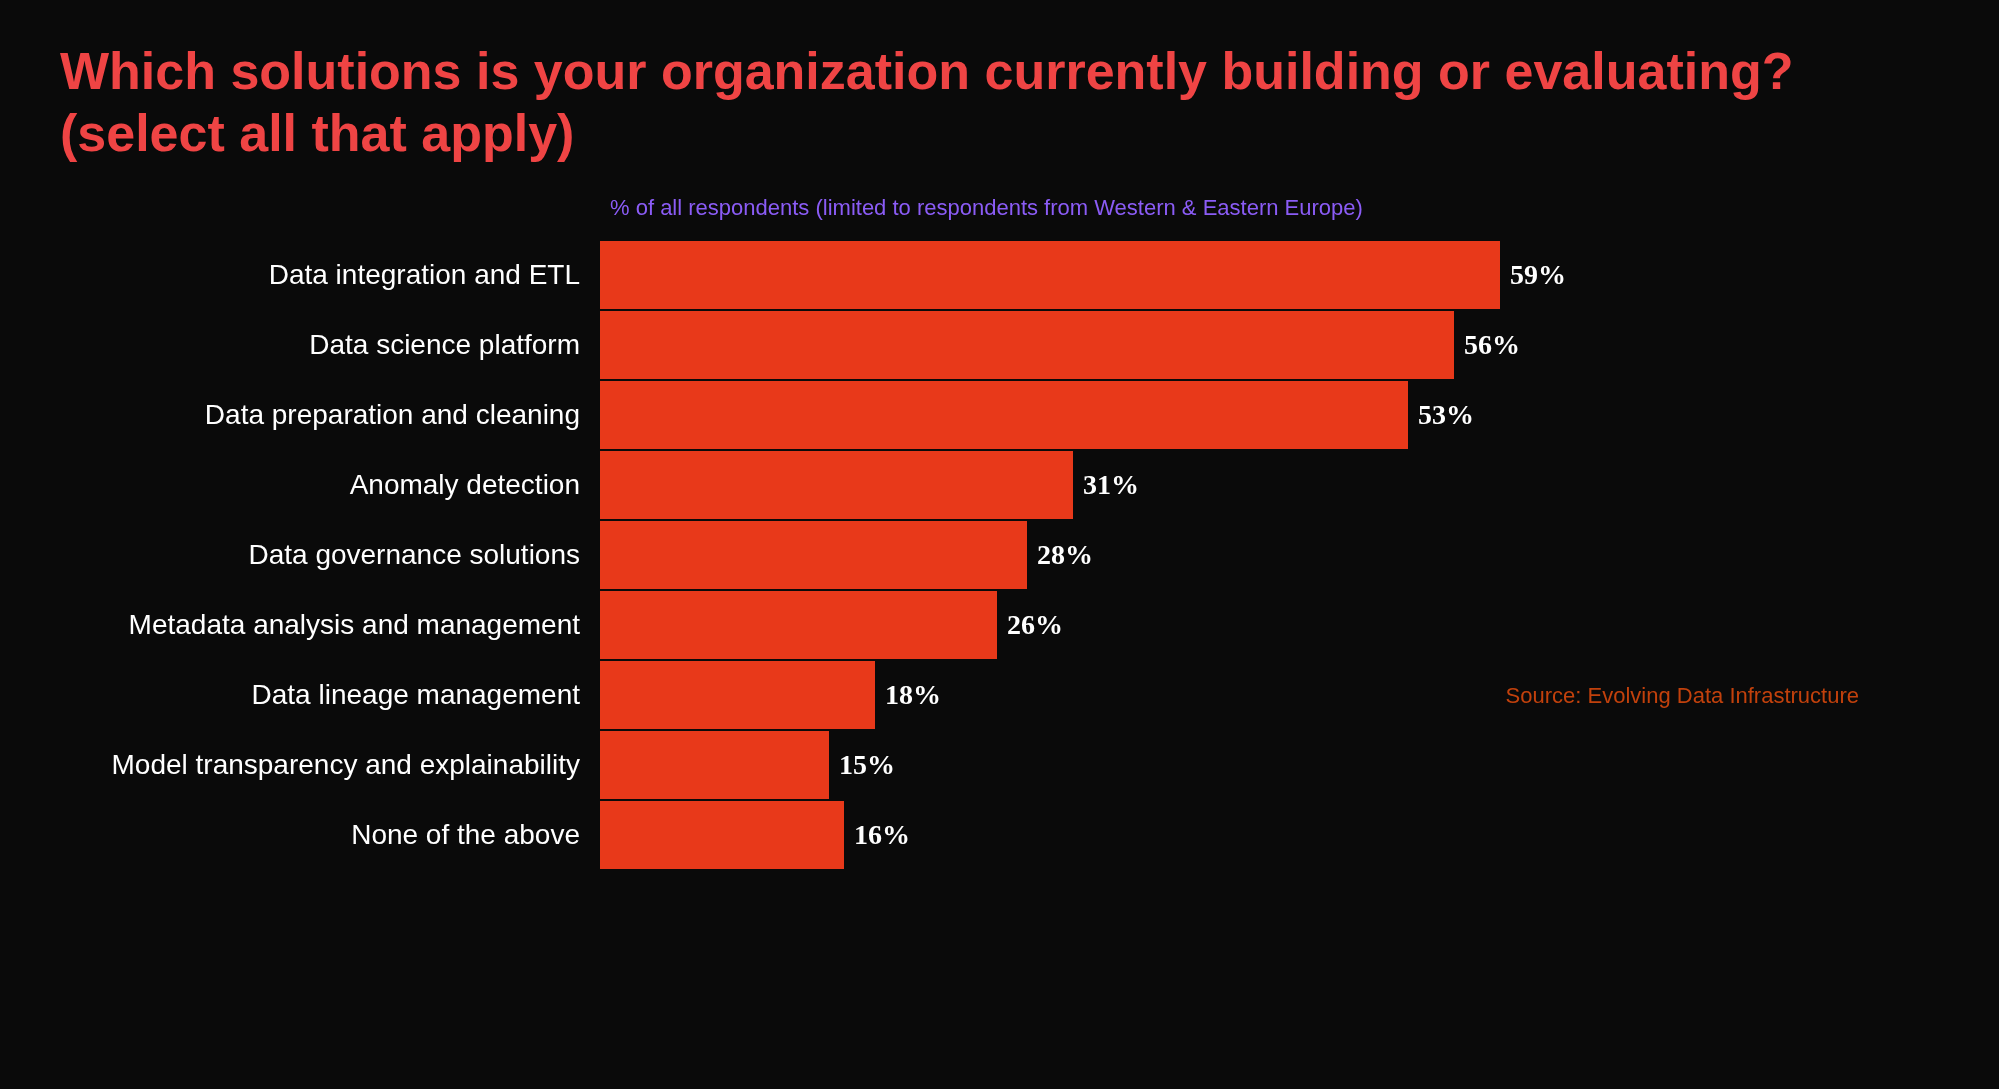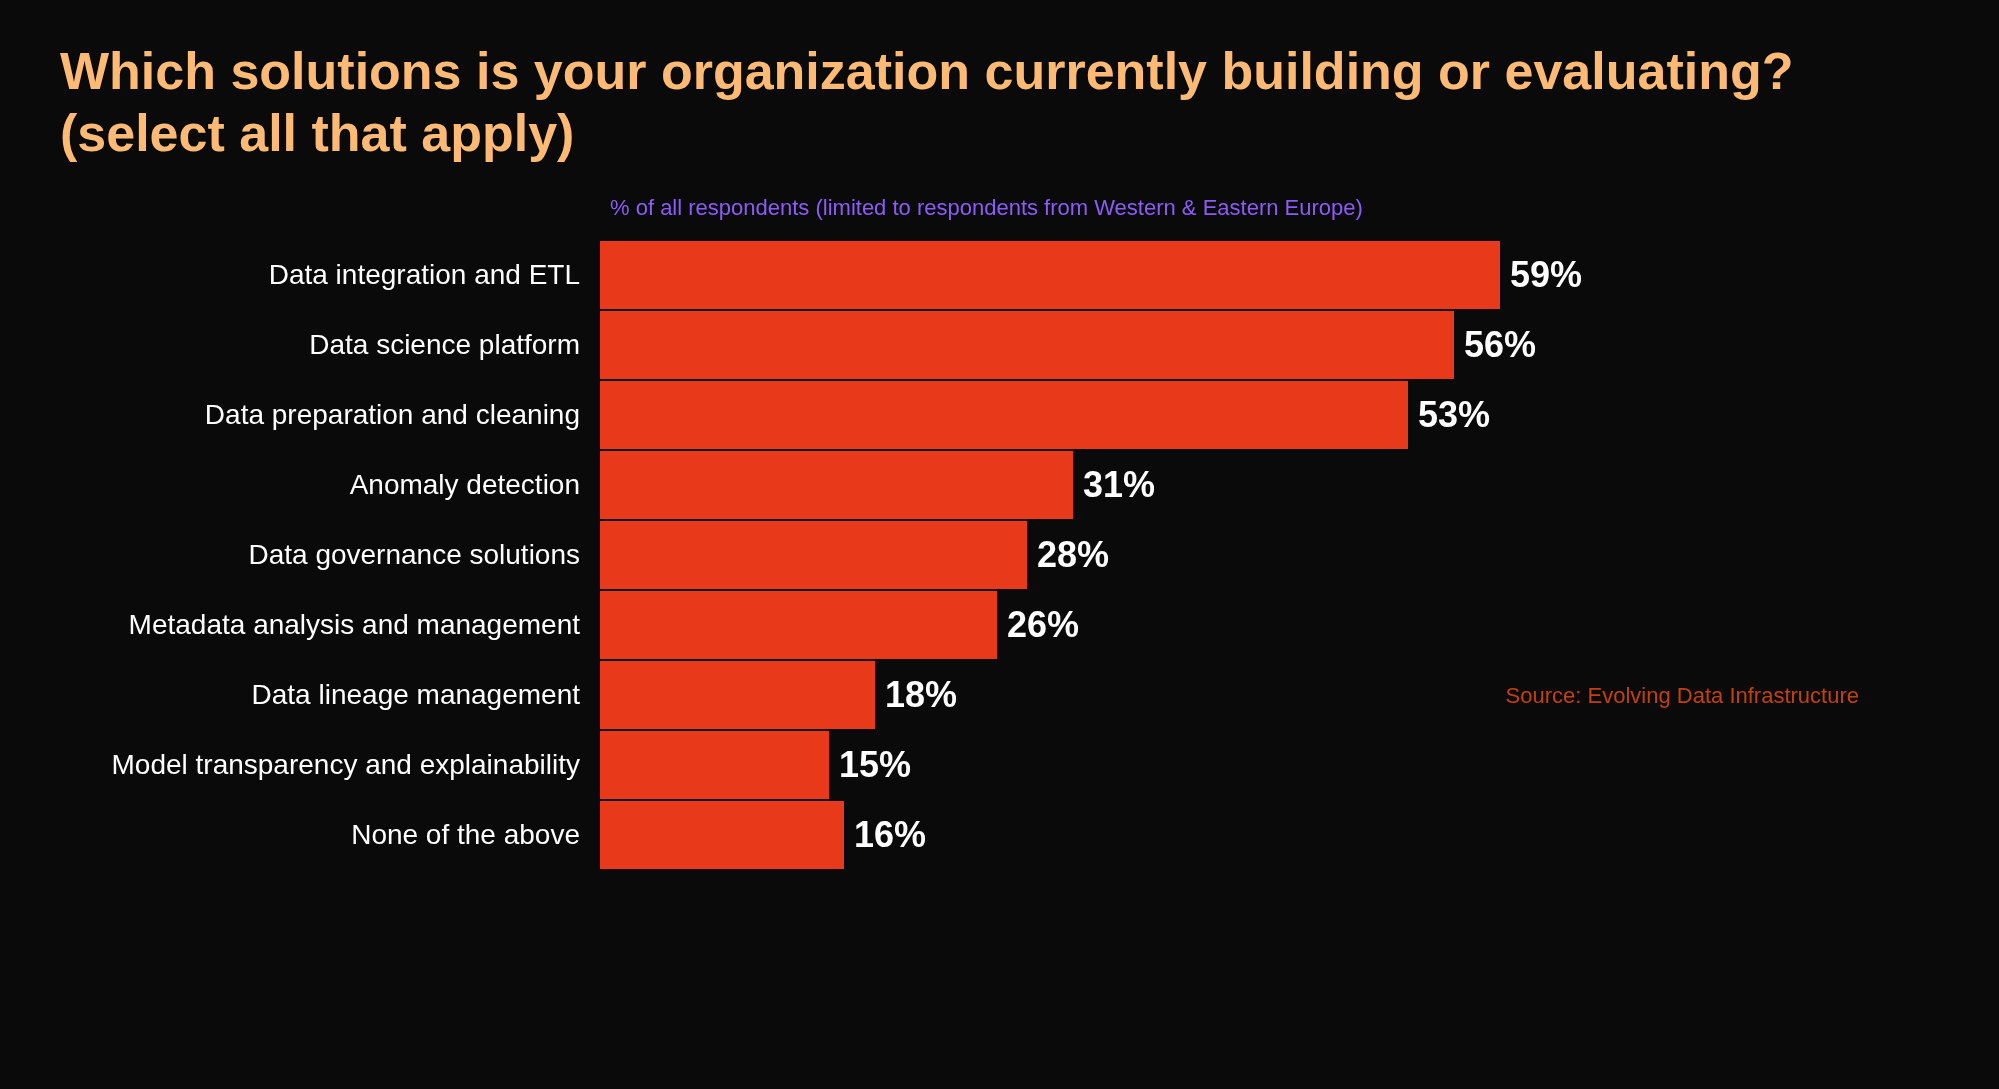--- a/index.html
+++ b/index.html
@@ -9,21 +9,21 @@
       color: #ffffff;
       font-family: Arial, Helvetica, sans-serif;
       width: 1999px;
       min-height: 1089px;
       padding: 40px 60px;
     }
 
     .title {
       font-size: 52px;
       font-weight: bold;
-      color: #fdba74;
+      color: #ef4444;
       margin-bottom: 30px;
       line-height: 1.2;
     }
 
     .subtitle {
       font-size: 22px;
       color: #8b5cf6;
       text-align: left;
       margin-bottom: 20px;
       margin-left: 550px;
@@ -56,24 +56,25 @@
     }
 
     .bar {
       background-color: #e8391a;
       height: 68px;
       display: inline-block;
       min-width: 10px;
     }
 
     .bar-value {
-      font-size: 36px;
+      font-size: 28px;
       color: #ffffff;
       margin-left: 10px;
       font-weight: bold;
+      font-family: Liberation Serif, serif;
     }
 
     .source-text {
       position: absolute;
       right: 80px;
       bottom: 160px;
       font-size: 22px;
       color: #c2410c;
     }
   </style>

